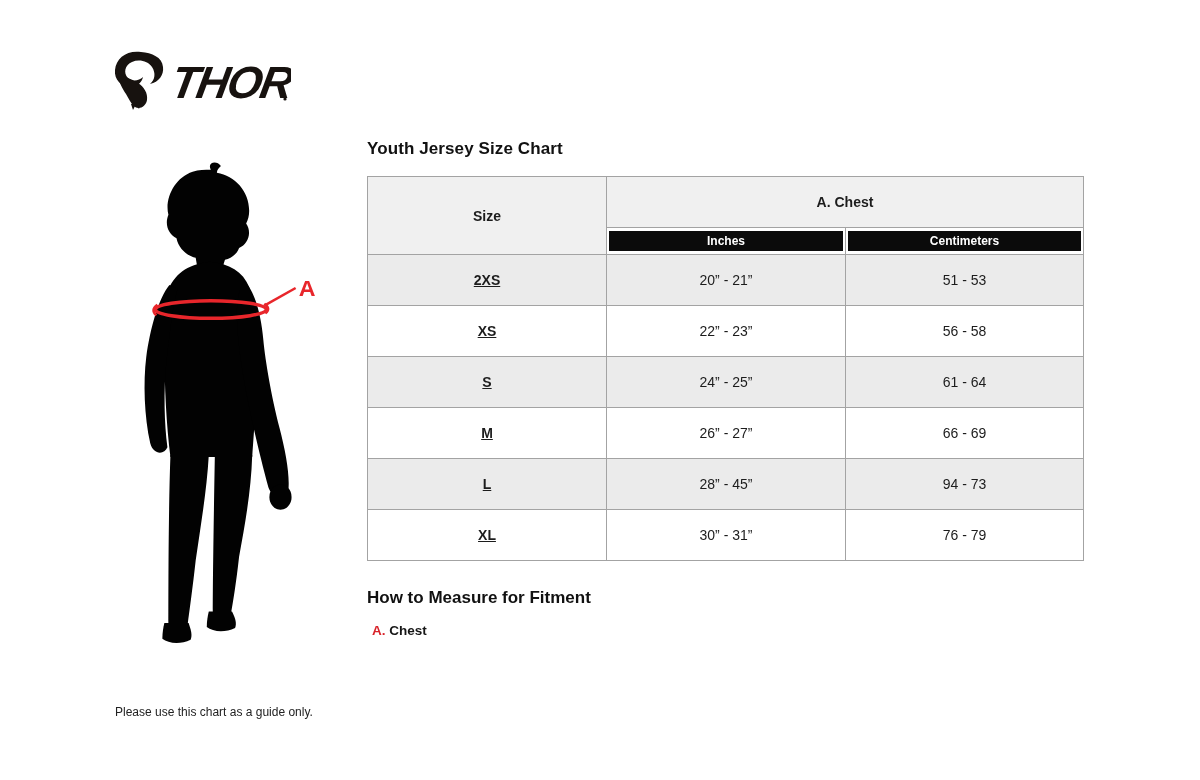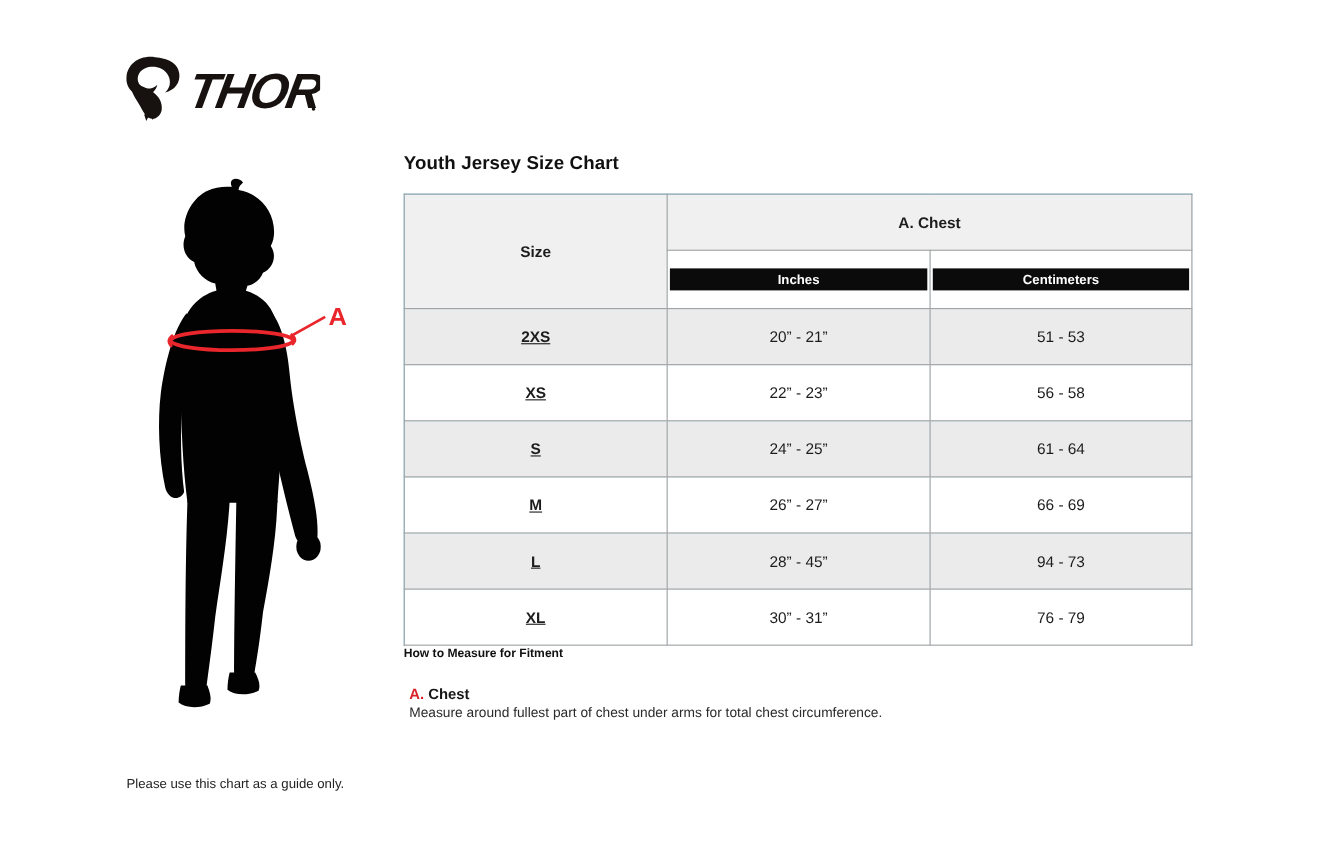--- a/index.html
+++ b/index.html
@@ -22,28 +22,28 @@
   table { border-collapse:collapse; table-layout:fixed; width:716px; background:#7dd3fc; }
   th, td { border:1px solid #a3a3a3; text-align:center; vertical-align:middle;
     font-size:14px; color:#1c1c1c; }
   th { font-weight:bold; }
   .head-bg { background:#f0f0f0; }
   col.c-size { width:239px; }
   col.c-in   { width:239px; }
   col.c-cm   { width:238px; }
   tr.group-row th { height:51px; }
   tr.units-row td { height:22px; padding:0; background:#fff; border-top-color:#c9c9c9; }
-  .unit-bar { height:20px; line-height:20px; margin:16px 2px; background:#0b0b0b;
+  .unit-bar { height:20px; line-height:20px; margin:3px 2px; background:#0b0b0b;
     color:#ffffff; font-weight:bold; font-size:12px; }
   tbody td { height:51px; }
   tbody tr:nth-child(odd) td { background:#ebebeb; }
   tbody tr:nth-child(even) td { background:#ffffff; }
   tbody td.col-size { font-weight:bold;text-decoration:underline; }
 
-  #how-title { left:367px; top:588px; font-size:11px; font-weight:bold; color:#111; }
+  #how-title { left:367px; top:588px; font-size:17px; font-weight:bold; color:#111; }
   #measure-item { left:372px; top:623px; }
   #measure-item .m-head { font-size:13.5px; font-weight:bold; color:#161616; }
   #measure-item .m-key { color:#d8232a; }
   #measure-item .m-desc { font-size:12.5px; color:#2b2b2b; margin-top:3px; }
 
   #disclaimer { left:115px; top:704px; font-size:12px; line-height:16px; color:#222; }
 </style>
 </head>
 <body>
 
@@ -165,18 +165,17 @@
   </table>
 </div>
 
 <div class="abs" id="how-title">How to Measure for Fitment</div>
 
 <div class="abs" id="measure-item">
   <div class="m-head">
     <span class="m-key">A.</span>
     <span>Chest</span>
   </div>
-  <div class="m-desc">Measure around fullest part of chest under arms for total chest circumference.</div>
 </div>
 
 <div class="abs" id="disclaimer">
   <div>Please use this chart as a guide only.</div>
 </div>
 
 </body></html>

